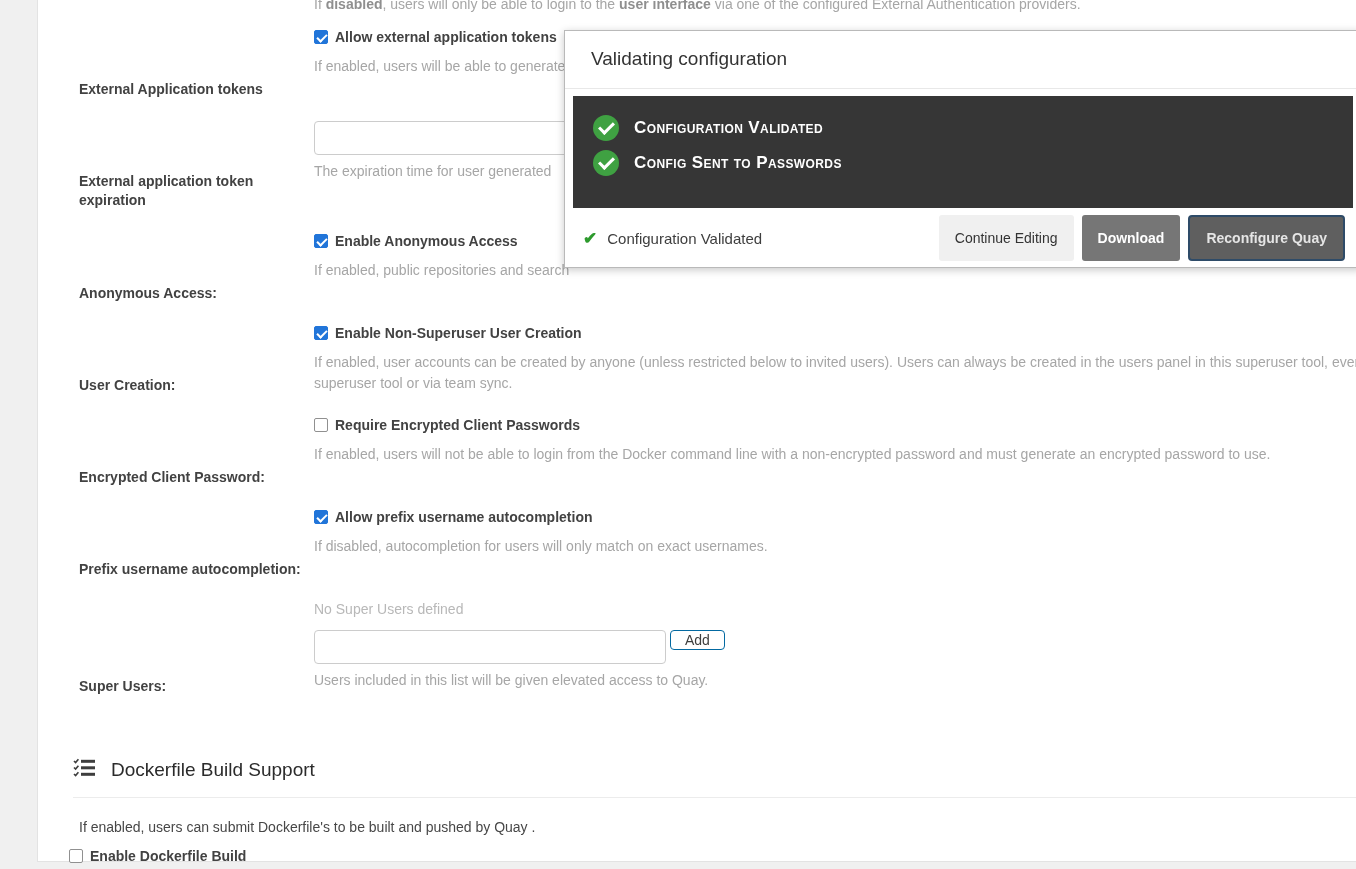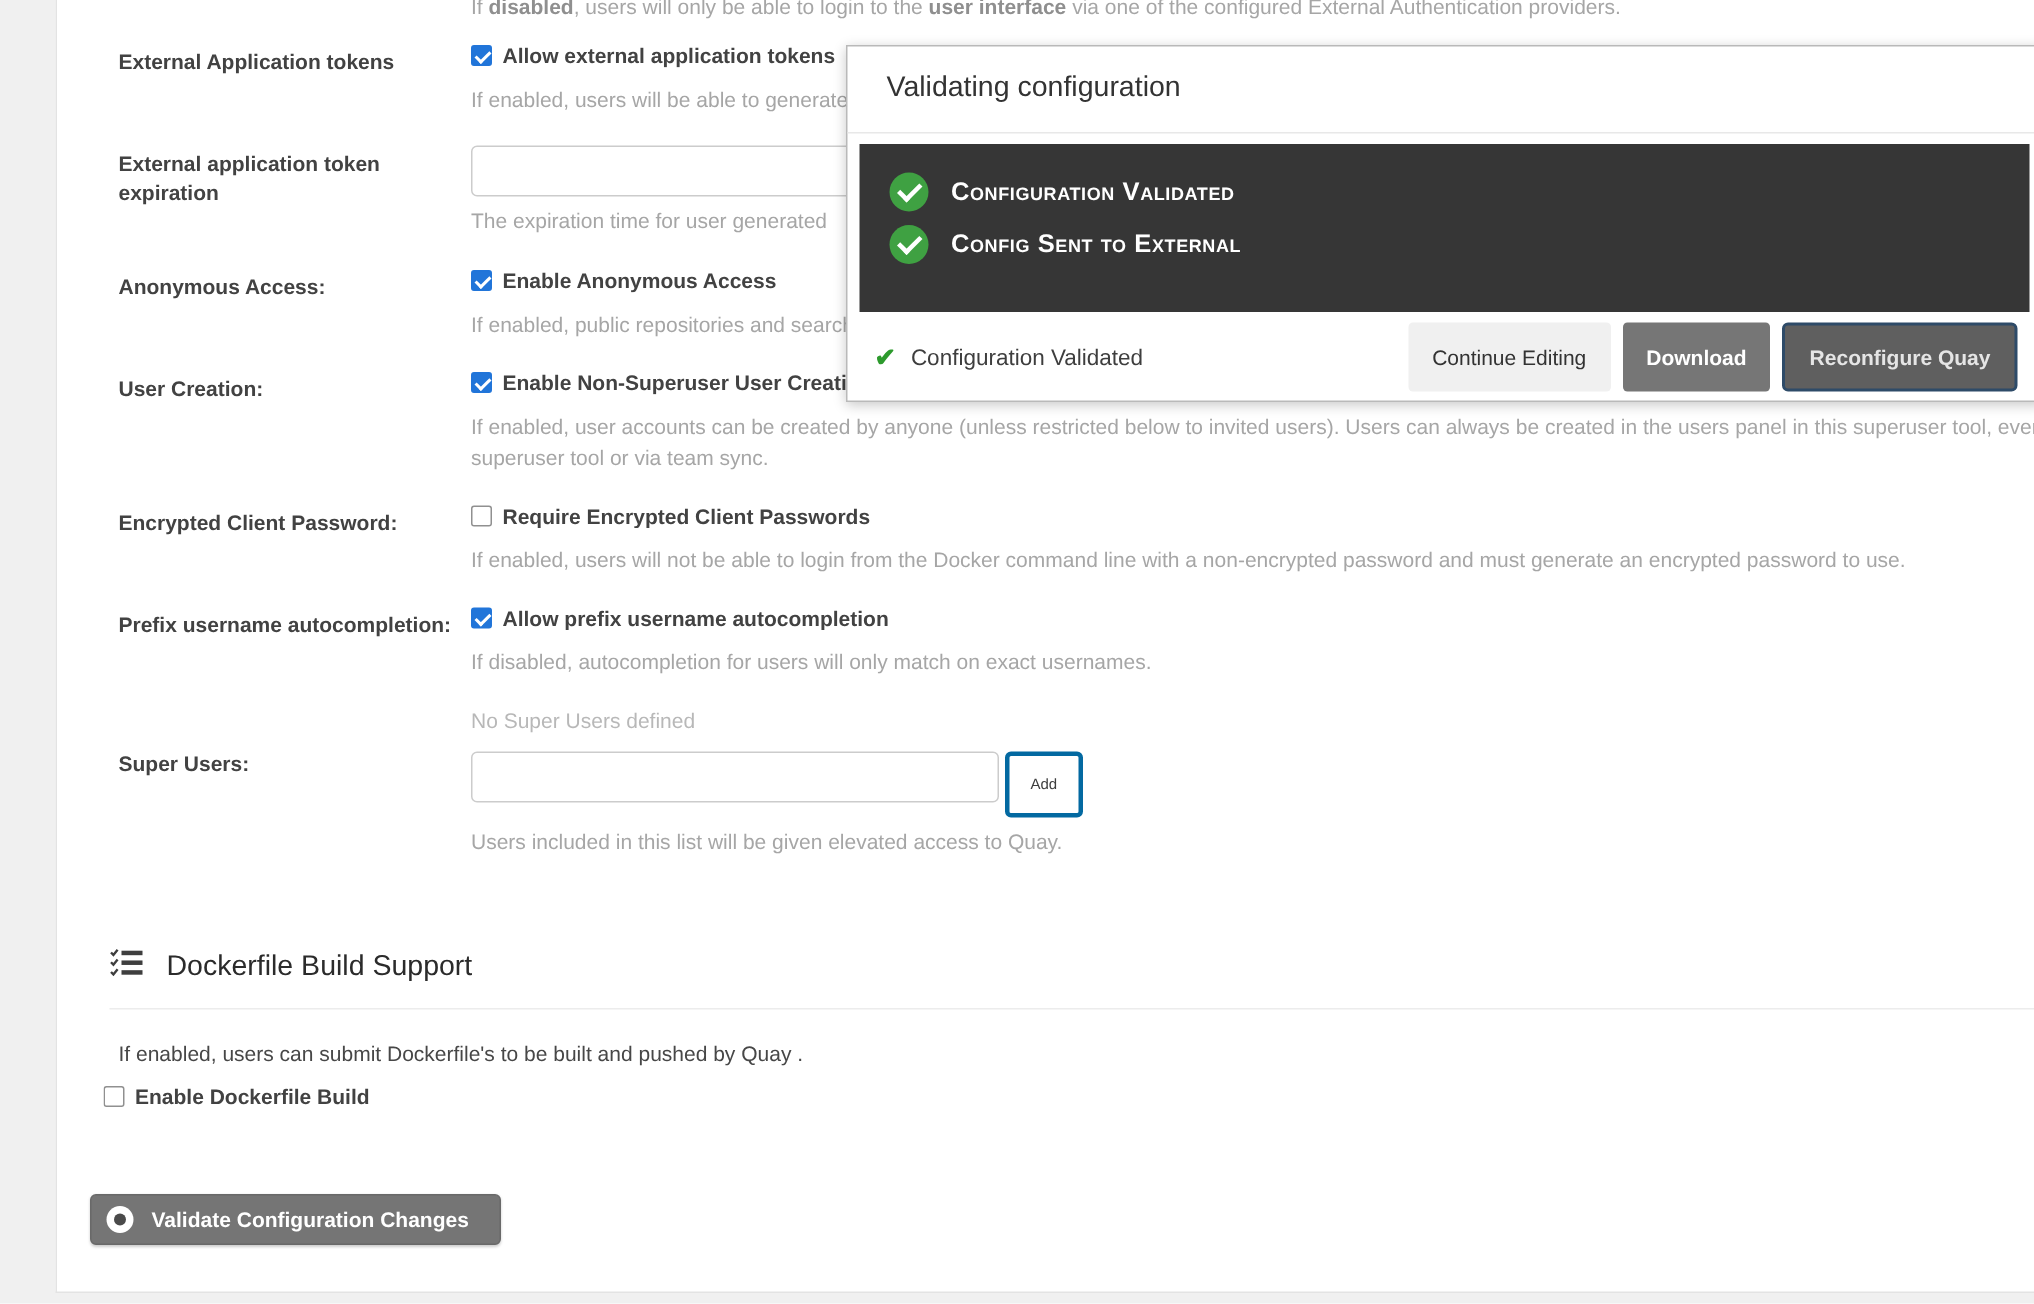--- a/index.html
+++ b/index.html
@@ -14,21 +14,21 @@
     background:#fff; border:1px solid #e3e3e3; border-top:none;
   }
   .content { padding:0 0 0 41px; }
 
   .top-note {
     margin:-4px 0 16px 235px; color:#a6a6a6; line-height:17px; white-space:nowrap; overflow:hidden;
   }
   .top-note b { color:#8f8f8f; }
 
   .row { display:flex; margin-bottom:22px; }
-  .row .lbl { width:235px; flex:none; font-weight:bold; color:#424242; line-height:19px; padding-top:3px; }
+  .row .lbl { width:235px; flex:none; font-weight:bold; color:#424242; line-height:19px; padding-top:3px;margin-top:48px; }
   .row .ctl { flex:1; min-width:0; }
 
   .cb-line { display:flex; align-items:center; gap:7px; font-weight:bold; color:#424242; white-space:nowrap; overflow:hidden; }
   .cb {
     width:14px; height:14px; flex:none; border:1px solid #909090; border-radius:2px;
     background:#fff; display:inline-block; position:relative; cursor:pointer;
   }
   .cb.checked { background:#2175d9; border-color:#2175d9; }
   .cb.checked::after {
     content:""; position:absolute; left:2px; top:3px; width:8px; height:4px;
@@ -39,22 +39,22 @@
 
   .txt-input {
     width:550px; height:34px; border:1px solid #ccc; border-radius:4px; background:#fff;
     padding:0 10px; font-family:"Liberation Sans", sans-serif; font-size:14px; color:#3e3e3e; outline:none;
   }
   .empty-note { color:#b8b8b8; margin-bottom:13px; }
   .su-line { display:flex; gap:4px; align-items:stretch; }
   .su-input { width:352px; height:34px; border:1px solid #ccc; border-radius:4px; padding:0 10px;
     font-family:"Liberation Sans", sans-serif; font-size:14px; outline:none; }
   .add-btn {
-    height:44px; padding:0 14px; background:#fff; border:3px solid #0369a1; border-radius:4px;
-    font-family:"Liberation Sans", sans-serif; font-size:10px; color:#3e3e3e; cursor:pointer;
+    height:20px; padding:0 14px; background:#fff; border:1px solid #0369a1; border-radius:4px;
+    font-family:"Liberation Sans", sans-serif; font-size:14px; color:#3e3e3e; cursor:pointer;
   }
 
   .section-head {
     display:flex; align-items:center; gap:15px; margin:62px 0 0 -6px;
     font-size:19px; color:#2b2b2b;
   }
   .section-rule { border:none; border-top:1px solid #ececec; margin:15px 0 0 -6px; }
   .section-desc { margin:21px 0 0 0; color:#474747; }
   .section-cb { margin:13px 0 0 -10px; }
 
@@ -224,21 +224,21 @@
   <div class="modal-header">
     <span class="modal-title">Validating configuration</span>
   </div>
   <div class="modal-body">
     <div class="status-row">
       <span class="status-icon"></span>
       <span class="status-label">Configuration Validated</span>
     </div>
     <div class="status-row">
       <span class="status-icon"></span>
-      <span class="status-label">Config Sent to External</span>
+      <span class="status-label">Config Sent to Passwords</span>
     </div>
   </div>
   <div class="modal-footer">
     <div class="footer-status">
       <span class="footer-check">✔</span>
       <span class="footer-status-text">Configuration Validated</span>
     </div>
     <button class="modal-btn btn-light">Continue Editing</button>
     <button class="modal-btn btn-gray">Download</button>
     <button class="modal-btn btn-dark">Reconfigure Quay</button>

